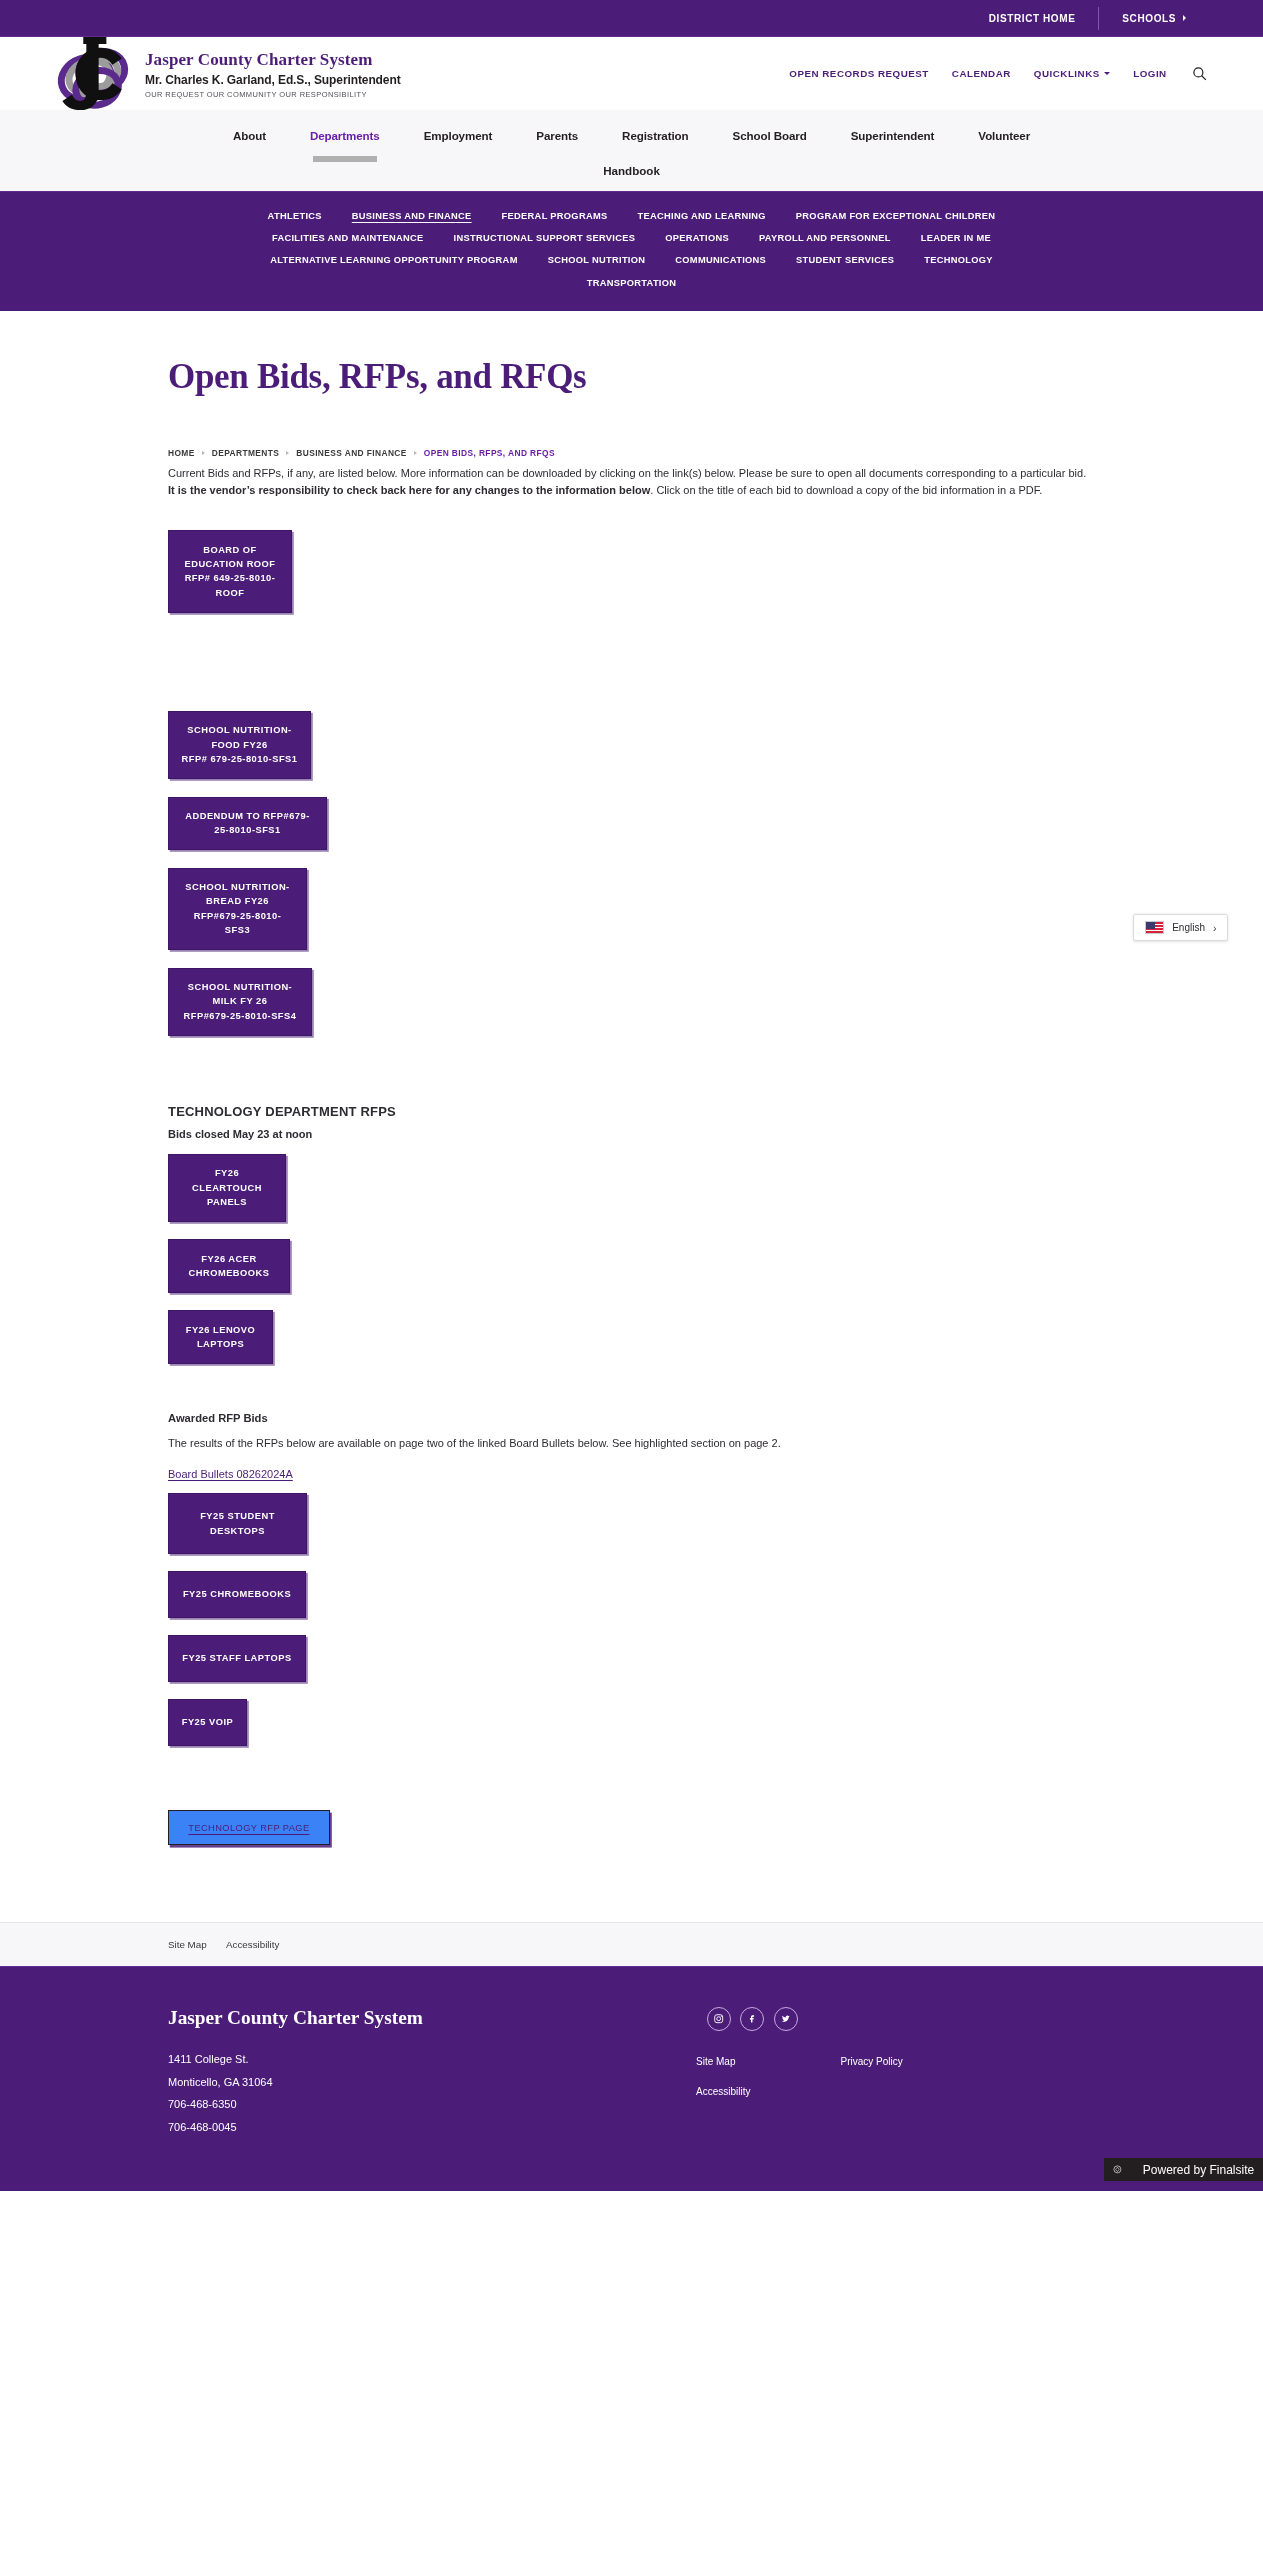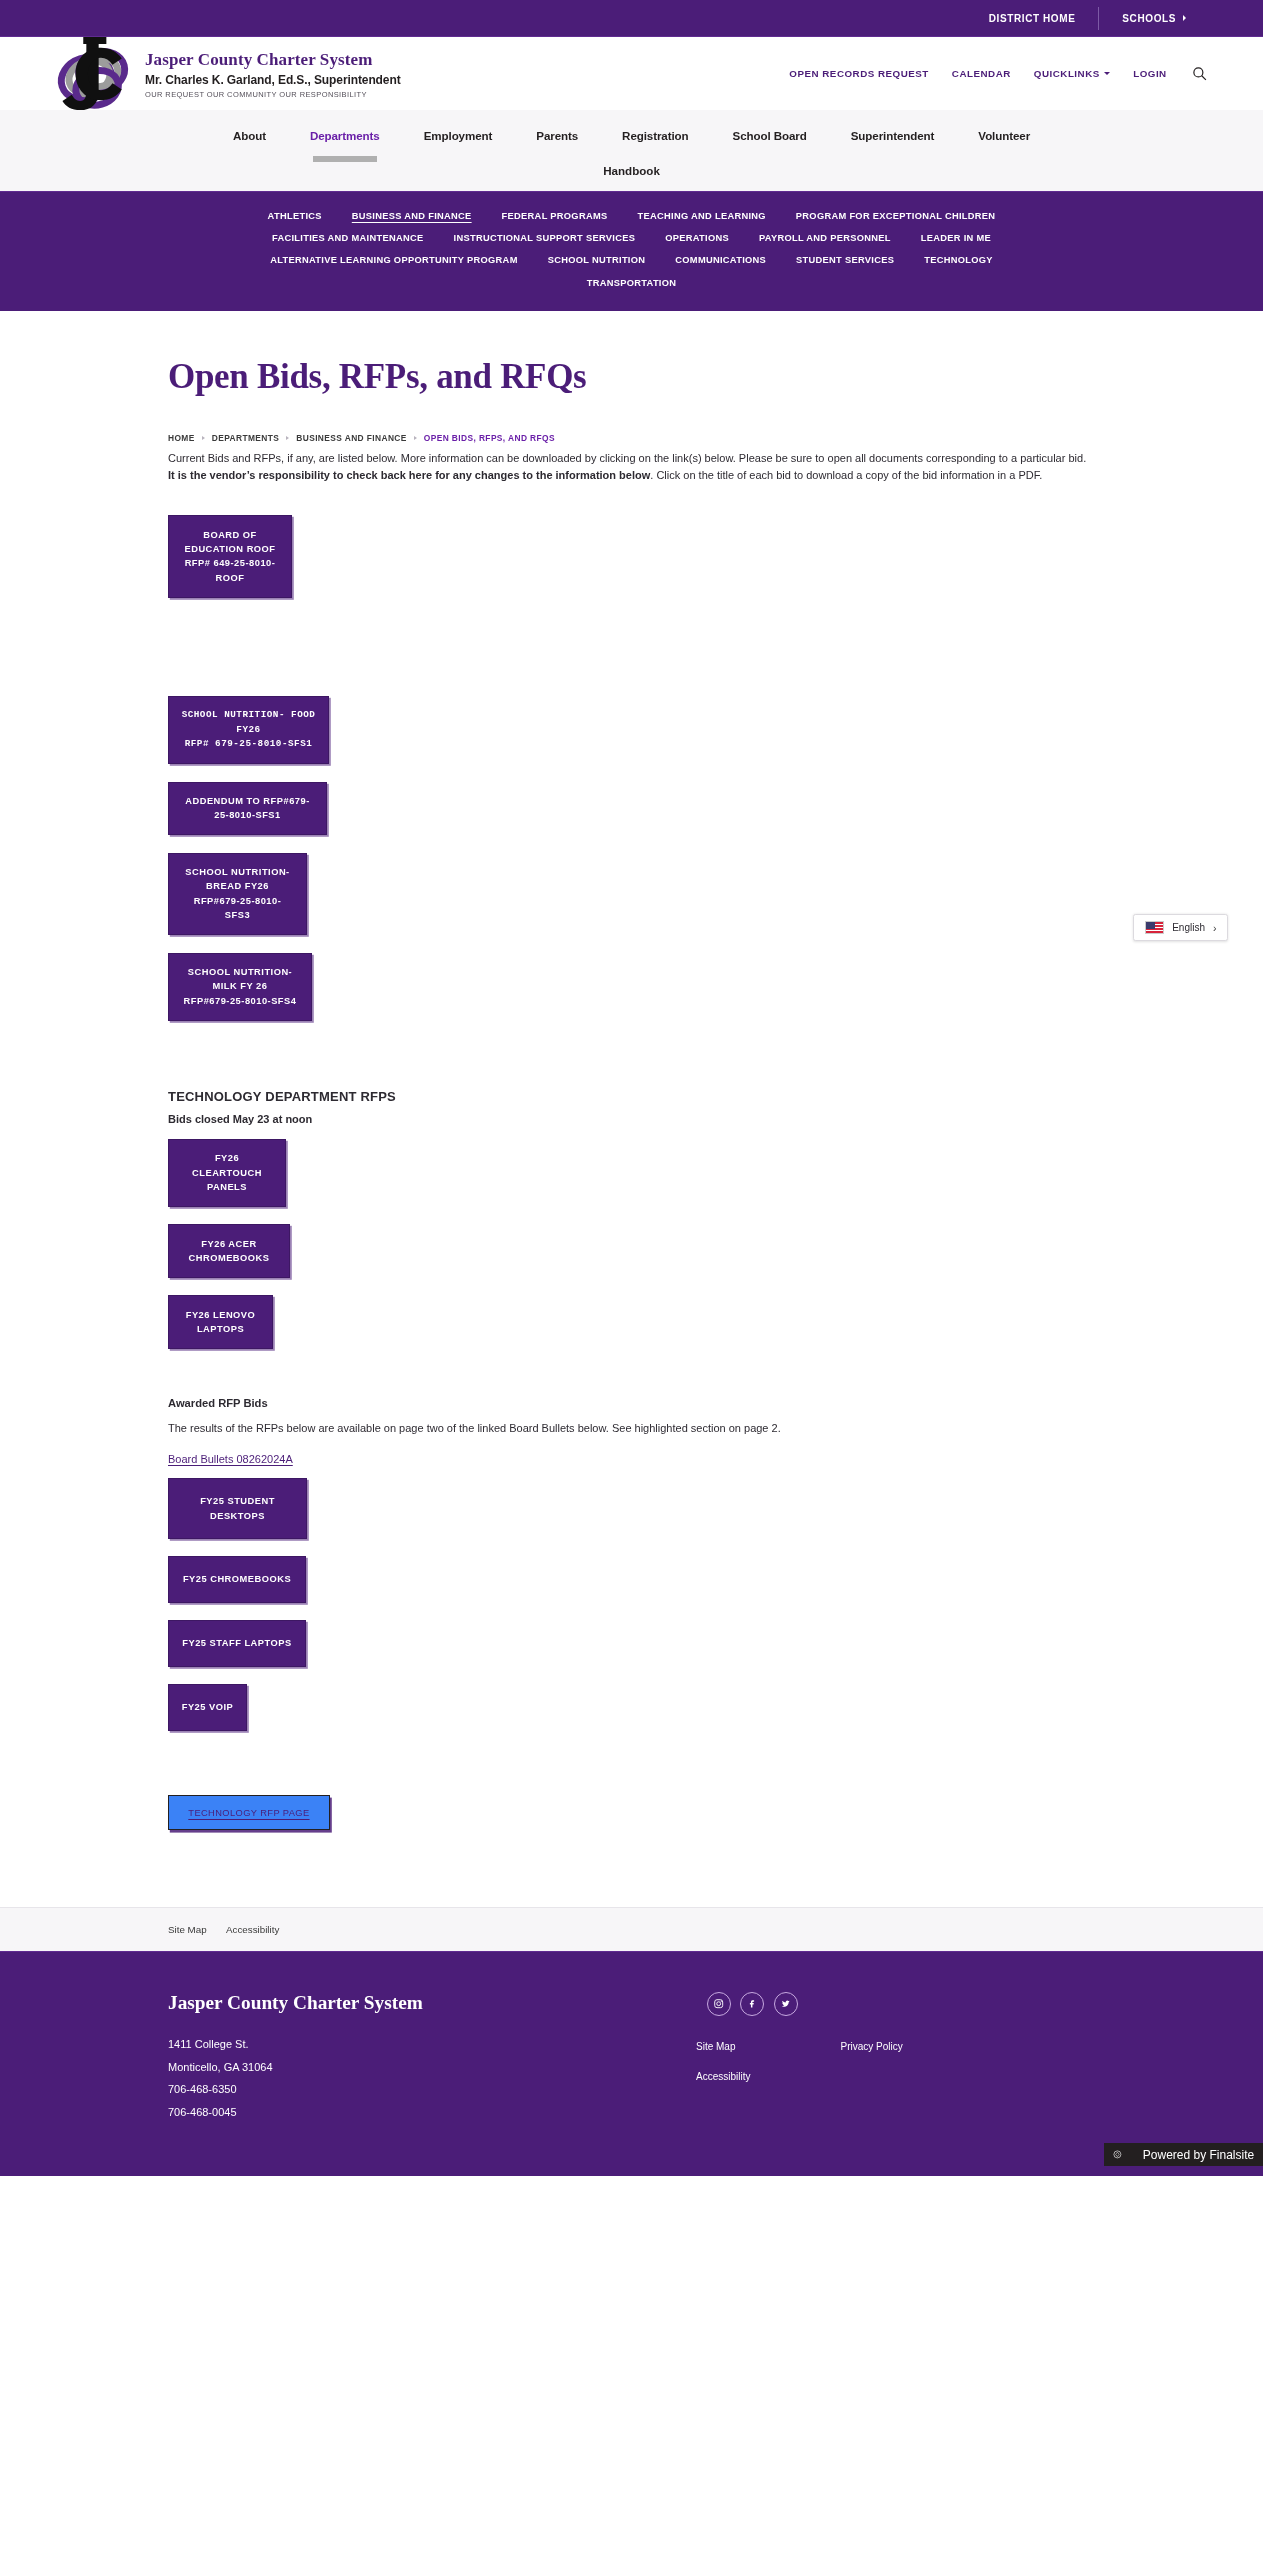--- a/index.html
+++ b/index.html
@@ -159,21 +159,21 @@
     font-size:35px;
     font-weight:bold;
     color:#4b1d78;
     padding-top:46px;
     letter-spacing:-0.3px;
   }
   .breadcrumb {
     display:flex;
     align-items:center;
     gap:7px;
-    margin-top:36px;
+    margin-top:51px;
     font-size:8.4px;
     font-weight:bold;
     letter-spacing:0.4px;
   }
   .bc-item { color:#3a3a3a; }
   .bc-item.current { color:#6a1fa8; }
   .bc-sep {
     width:0;height:0;
     border-left:3.1px solid #b9b4be;
     border-top:2.6px solid transparent;
@@ -451,21 +451,21 @@
         <span>
           <span class="ln">BOARD OF EDUCATION ROOF</span>
           <span class="ln">RFP# 649-25-8010-ROOF</span>
         </span>
       </a>
     </div>
 
     <div class="spacer-lg"></div>
 
     <div class="btn-block">
-      <a class="bid-btn" style="width:161px;font-family:Liberation Mono, monospace;">
+      <a class="bid-btn" style="width:143px;">
         <span>
           <span class="ln">SCHOOL NUTRITION- FOOD FY26</span>
           <span class="ln">RFP# 679-25-8010-SFS1</span>
         </span>
       </a>
       <br>
       <a class="bid-btn" style="width:159px;">
         <span class="ln">ADDENDUM TO RFP#679-25-8010-SFS1</span>
       </a>
       <br>

